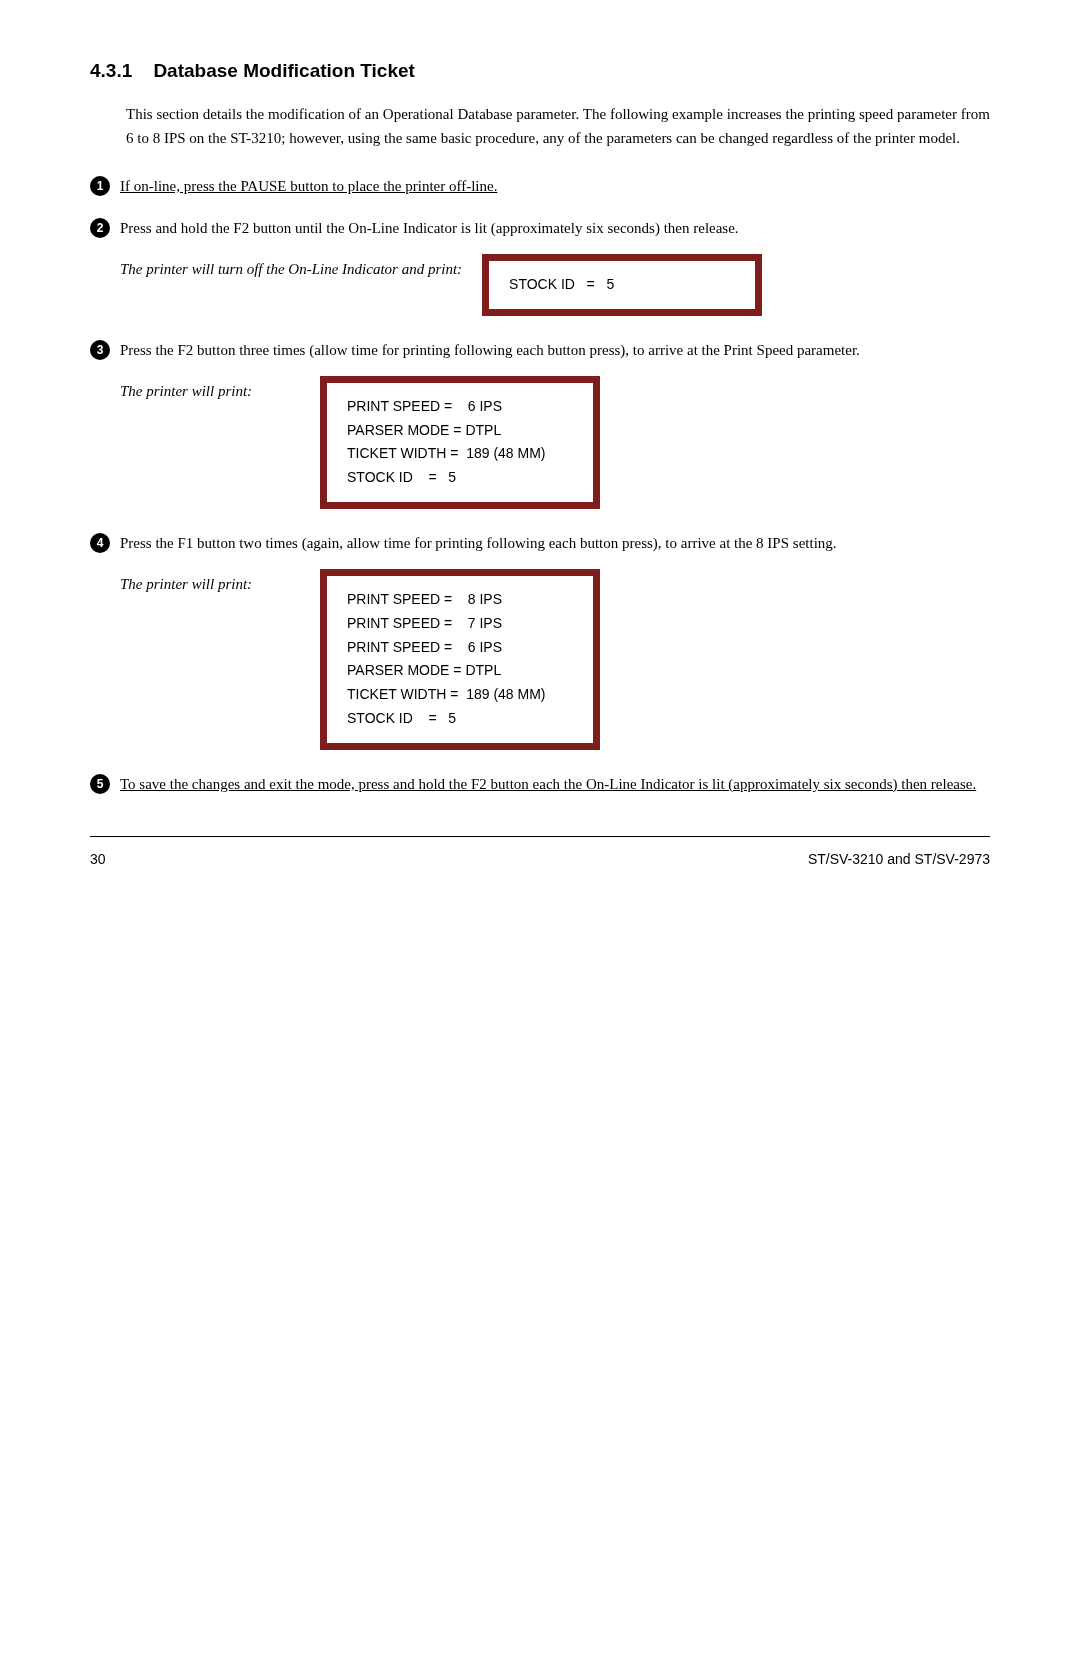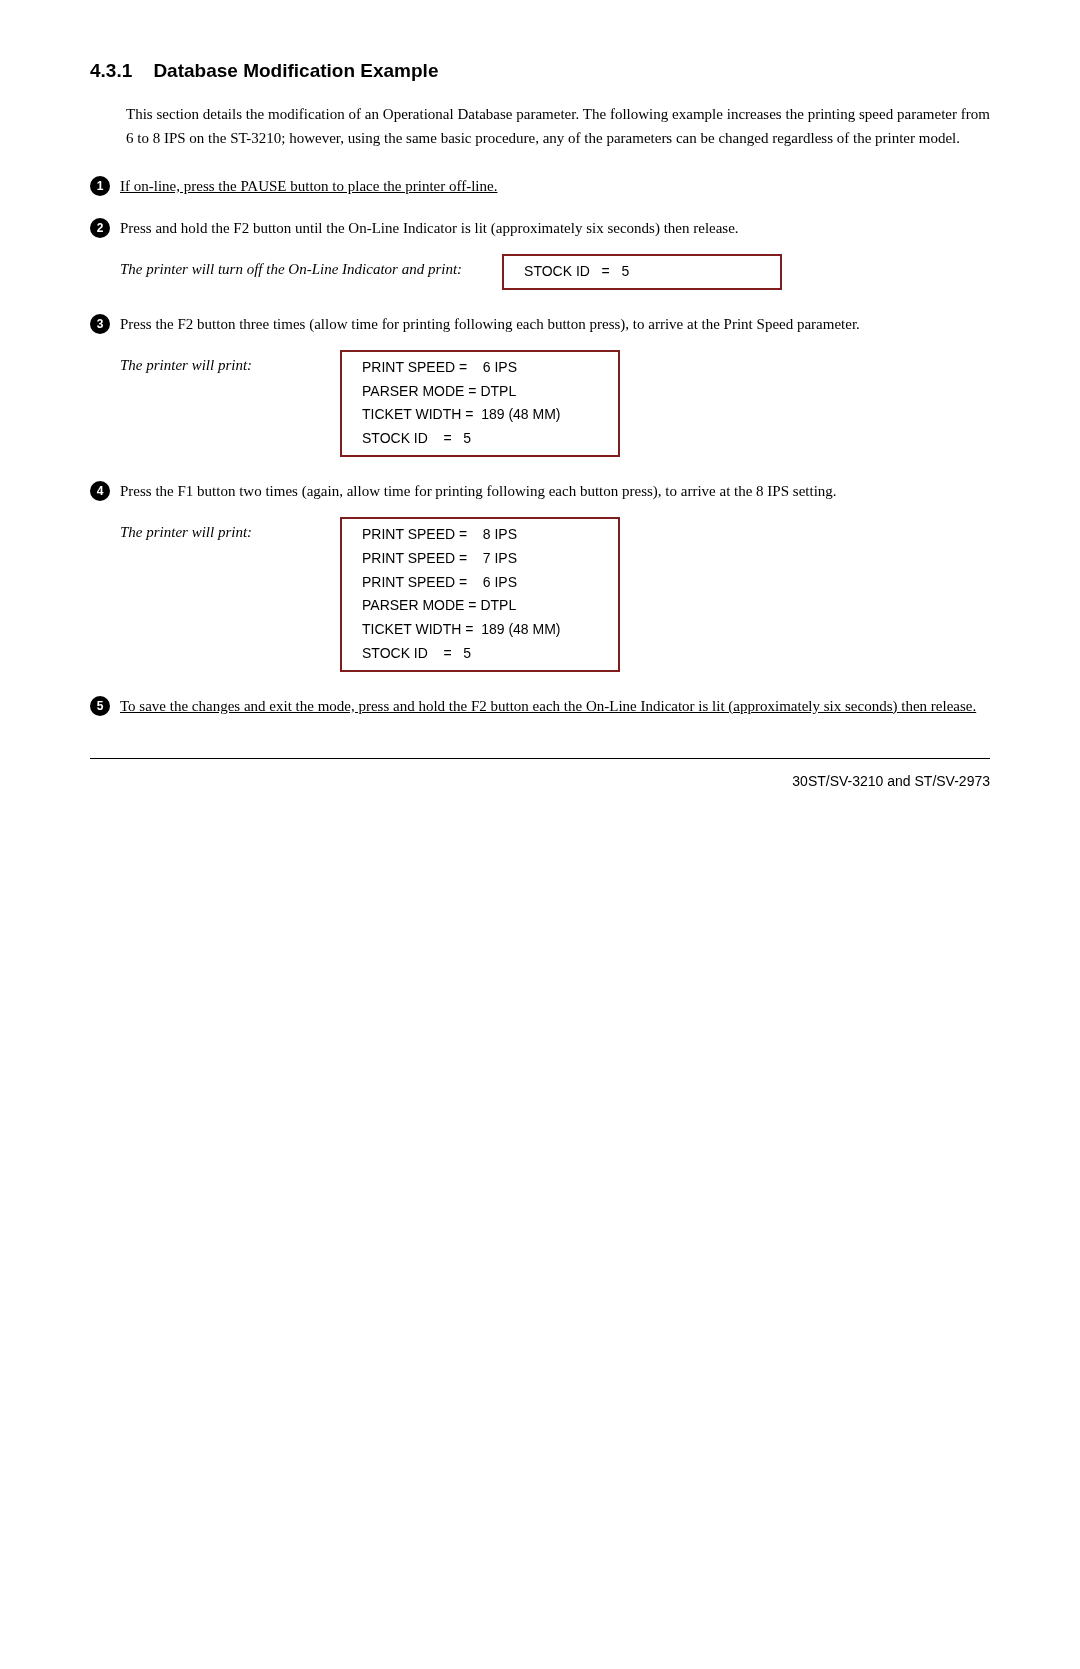--- a/index.html
+++ b/index.html
@@ -68,51 +68,50 @@
       line-height: 1.6;
       font-family: Liberation Serif, serif;
     }
 
     .inline-block-area {
       display: flex;
       align-items: flex-start;
       margin-top: 14px;
       margin-bottom: 14px;
       margin-left: 30px;
-      gap: 20px;
     }
 
     .print-label {
       font-style: italic;
       font-size: 15px;
       line-height: 1.5;
       min-width: 200px;
       padding-right: 20px;
       padding-top: 4px;
     }
 
     .printer-output-box {
-      border: 2px solid #7f1d1d;
-      padding: 4px 20px;
+      border: 7px solid #7f1d1d;
+      padding: 12px 20px;
       font-family: Arial, Helvetica, sans-serif;
       font-size: 14px;
       line-height: 1.7;
       min-width: 280px;
     }
 
     .footer-divider {
       border: none;
       border-top: 1px solid #000;
       margin-top: 40px;
       margin-bottom: 10px;
     }
 
     .footer {
       display: flex;
-      justify-content: flex-end;
+      justify-content: space-between;
       font-family: Arial, Helvetica, sans-serif;
       font-size: 14px;
       padding-top: 4px;
     }
 
     .circle-num {
       display: inline-block;
       width: 20px;
       height: 20px;
       border-radius: 50%;
@@ -127,21 +126,21 @@
       flex-shrink: 0;
       margin-top: 2px;
     }
   </style>
 </head>
 <body>
 
 <div class="page">
 
   <div class="section-title">
-    <span>4.3.1</span>&nbsp;&nbsp;&nbsp;&nbsp;<span>Database Modification Example</span>
+    <span>4.3.1</span>&nbsp;&nbsp;&nbsp;&nbsp;<span>Database Modification Ticket</span>
   </div>
 
   <p class="intro-text">This section details the modification of an Operational Database parameter. The following example increases the printing speed parameter from 6 to 8 IPS on the ST-3210; however, using the same basic procedure, any of the parameters can be changed regardless of the printer model.</p>
 
   <ul class="step-list">
 
     <li class="step-item">
       <span class="circle-num">1</span>
       <span class="step-content">If on-line, press the PAUSE button to place the printer off-line.</span>
     </li>

